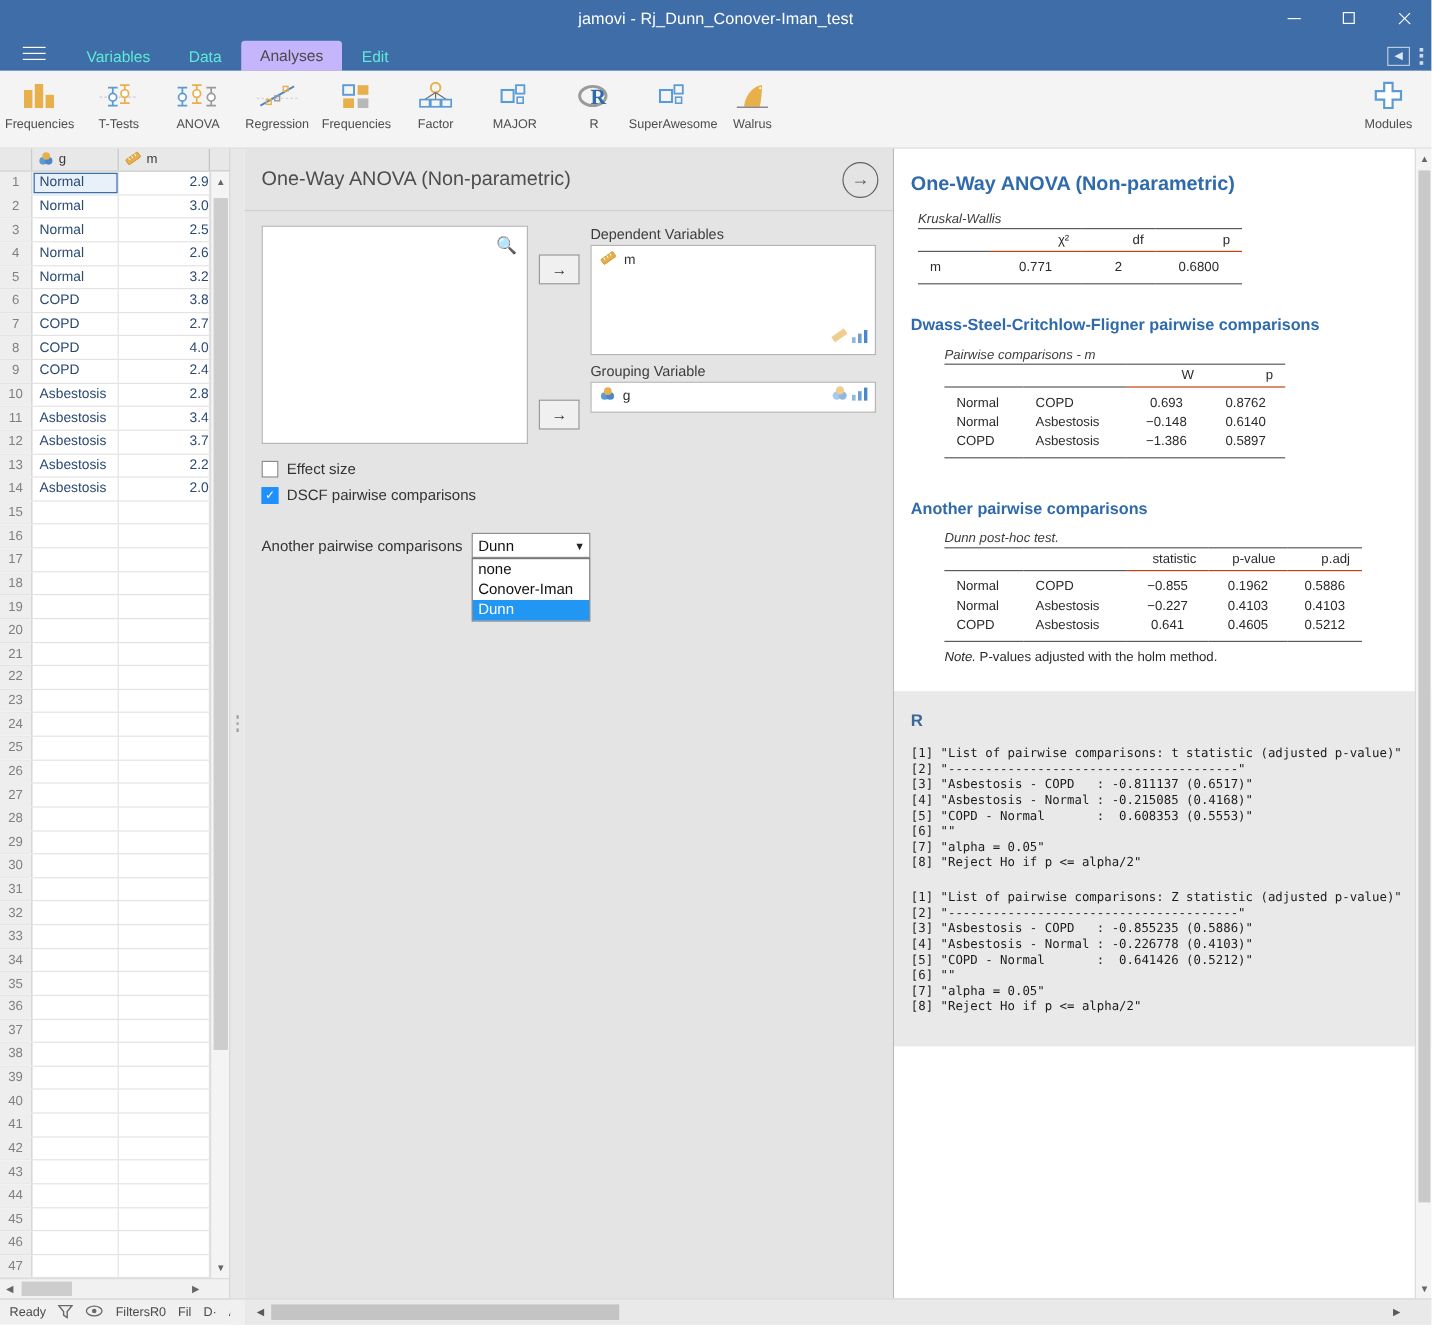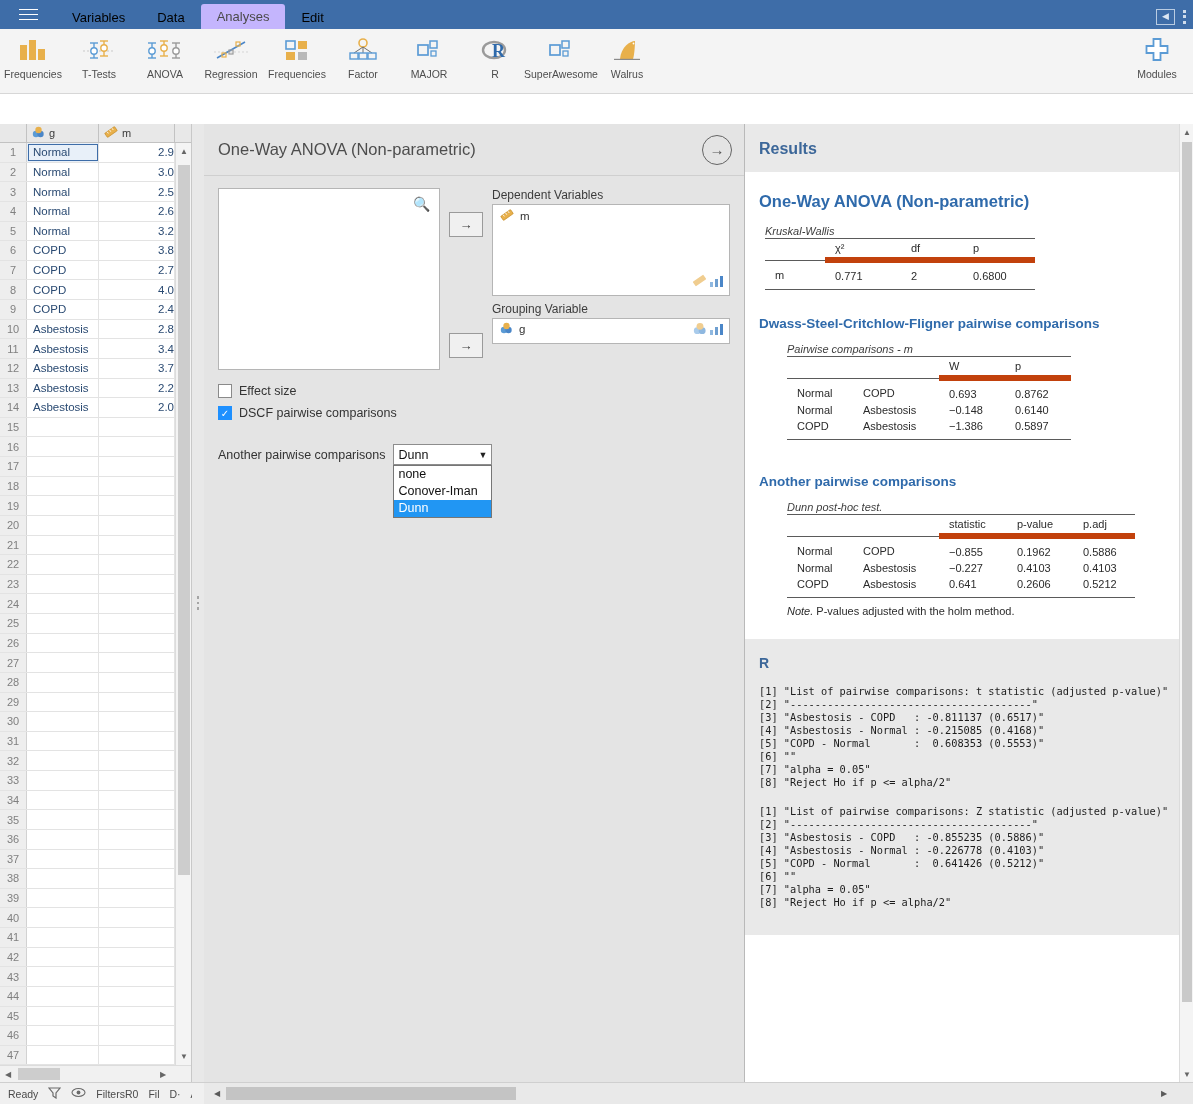--- a/index.html
+++ b/index.html
@@ -31,21 +31,21 @@
   .glyph-close:before { transform: rotate(45deg); }
   .glyph-close:after  { transform: rotate(-45deg); }
 
   
   .menubar { height: 29px; background: #3e6da8; position: relative; display: flex; align-items: flex-end; }
   .hamburger { width: 56px; height: 29px; display: flex; align-items: center; justify-content: center; }
   .hamburger .bars { width: 19px; }
   .hamburger .bars i { display: block; height: 1.6px; background: #fff; margin: 3.4px 0; }
   .mtab {
     height: 24px; padding: 0 16px; display: flex; align-items: center;
-    color: #000000; font-size: 13px; white-space: nowrap;
+    color: #5eead4; font-size: 13px; white-space: nowrap;
   }
   .mtab.active { background: #c4b5fd; color: #4a4a4a; height: 25px; border-radius: 3px 3px 0 0; }
   .menuright { position: absolute; right: 6px; bottom: 3px; display: flex; align-items: center; gap: 8px; }
   .panel-toggle {
     width: 19px; height: 16px; border: 1.2px solid #b9cce2; display: flex; align-items: center; justify-content: center;
   }
   .panel-toggle .arrowglyph { color: #dce7f3; font-size: 9px; line-height: 1; }
   .kebab { width: 4px; }
   .kebab i { display: block; width: 3.2px; height: 3.2px; background: #cfdcec; margin: 2.2px 0; }
 
@@ -137,23 +137,23 @@
   
   .results { flex: 1; background: #fff; position: relative; display: flex; flex-direction: column; border-left: 1px solid #b9b9b9; }
   .res-scroll { position: absolute; left: 0; top: 0; right: 0; bottom: 0; overflow: hidden; }
   .res-band { background: #e9e9e9; padding: 16px 0 14px 14px; }
   .res-band .rtitle { font-size: 16px; font-weight: bold; color: #3c6799; }
   .res-white { background: #fff; padding: 14px 0 22px 14px; }
   .h2 { font-size: 16.5px; font-weight: bold; color: #2f6aab; margin: 6px 0 14px 0; }
   .h3 { font-size: 13.5px; font-weight: bold; color: #2f6aab; margin: 0 0 12px 0; }
   .tbl-cap { font-size: 11px; color: #3d3d3d; margin-bottom: 1px; font-style: italic; }
   table.jt { border-collapse: collapse; font-size: 11px; color: #2b2b2b; }
-  table.jt thead th { font-weight: normal; padding: 3px 10px; border-top: 1px solid #5a5a5a; border-bottom: 6px solid #c2410c; text-align: left; }
+  table.jt thead th { font-weight: normal; padding: 3px 10px; border-top: 1px solid #5a5a5a; border-bottom: 1px solid #c2410c; text-align: right; }
   table.jt thead th.blank { border-top: 1px solid #5a5a5a; border-bottom: 1px solid #5a5a5a; }
-  table.jt tbody td { padding: 2px 10px; text-align: left; }
+  table.jt tbody td { padding: 2px 10px; text-align: center; }
   table.jt tbody tr:first-child td { padding-top: 7px; }
   table.jt tbody tr:last-child td { padding-bottom: 7px; border-bottom: 1px solid #5a5a5a; }
   table.jt td.lbl, table.jt th.lbl { text-align: left; }
   .note { font-size: 11px; color: #2b2b2b; margin-top: 7px; padding-left: 28px; }
   .note i { font-style: italic; }
   .rblock { background: #e9e9e9; padding: 16px 0 10px 14px; flex: 1; }
   .rblock .rlab { font-size: 14px; font-weight: bold; color: #3c6799; margin-bottom: 14px; }
   pre.rout { font-family: "DejaVu Sans Mono", monospace; font-size: 10.3px; line-height: 13px; color: #1d1d1d; margin: 0 0 16px 0; white-space: pre; }
   .res-vscroll { position: absolute; right: 0; top: 0; bottom: 0; width: 14px; background: #f4f4f4; border-left: 1px solid #dcdcdc; }
   .res-vscroll .thumb { position: absolute; left: 2px; top: 18px; width: 10px; height: 860px; background: #c9c9c9; }
@@ -167,20 +167,34 @@
   .sb-right .ar { position: absolute; top: 3px; width: 14px; height: 15px; display: flex; align-items: center; justify-content: center; font-size: 8px; color: #5a5a5a; }
   .sb-right .ar.l { left: 6px; } .sb-right .ar.r { right: 22px; }
   .sb-right .thumb { position: absolute; top: 4px; left: 22px; width: 290px; height: 13px; background: #c4c4c4; }
   .sb-sep { width: 12px; background: #f0f0f0; height: 22px; }
 </style>
 </head>
 <body>
 
 <div id="app">
 
+  <div class="titlebar">
+    <div class="title">jamovi - Rj_Dunn_Conover-Iman_test</div>
+    <div class="winbtns">
+      <div class="winbtn">
+          <span class="glyph-min"></span>
+        </div>
+      <div class="winbtn">
+          <span class="glyph-max"></span>
+        </div>
+      <div class="winbtn close">
+          <span class="glyph-close"></span>
+        </div>
+    </div>
+  </div>
 
   <div class="menubar">
     <div class="hamburger">
       <span class="bars">
           <i></i>
           <i></i>
           <i></i>
         </span>
     </div>
     <div class="mtab">Variables</div>
@@ -736,23 +750,20 @@
             </span>
           </span>
         </div>
 
       </div>
     </div>
 
     <div class="results">
       <div class="res-scroll">
 
-        <div class="res-band">
-          <div class="rtitle">Results</div>
-        </div>
 
         <div class="res-white">
           <div class="h2">One-Way ANOVA (Non-parametric)</div>
 
           <div style="padding-left:6px;">
             <div class="tbl-cap">Kruskal-Wallis</div>
             <table class="jt">
               <thead>
                   <tr>
                 <th class="blank lbl" style="width:60px"></th>
@@ -835,21 +846,21 @@
                       <td class="lbl">Normal</td>
                       <td class="lbl">Asbestosis</td>
                       <td>−0.227</td>
                       <td>0.4103</td>
                       <td>0.4103</td>
                     </tr>
                     <tr>
                       <td class="lbl">COPD</td>
                       <td class="lbl">Asbestosis</td>
                       <td>0.641</td>
-                      <td>0.2606</td>
+                      <td>0.4605</td>
                       <td>0.5212</td>
                     </tr>
                   </tbody>
               </table>
             </div>
             <div class="note"><i>Note.</i><span> P-values adjusted with the holm method.</span></div>
           </div>
         </div>
 
         <div class="rblock">

